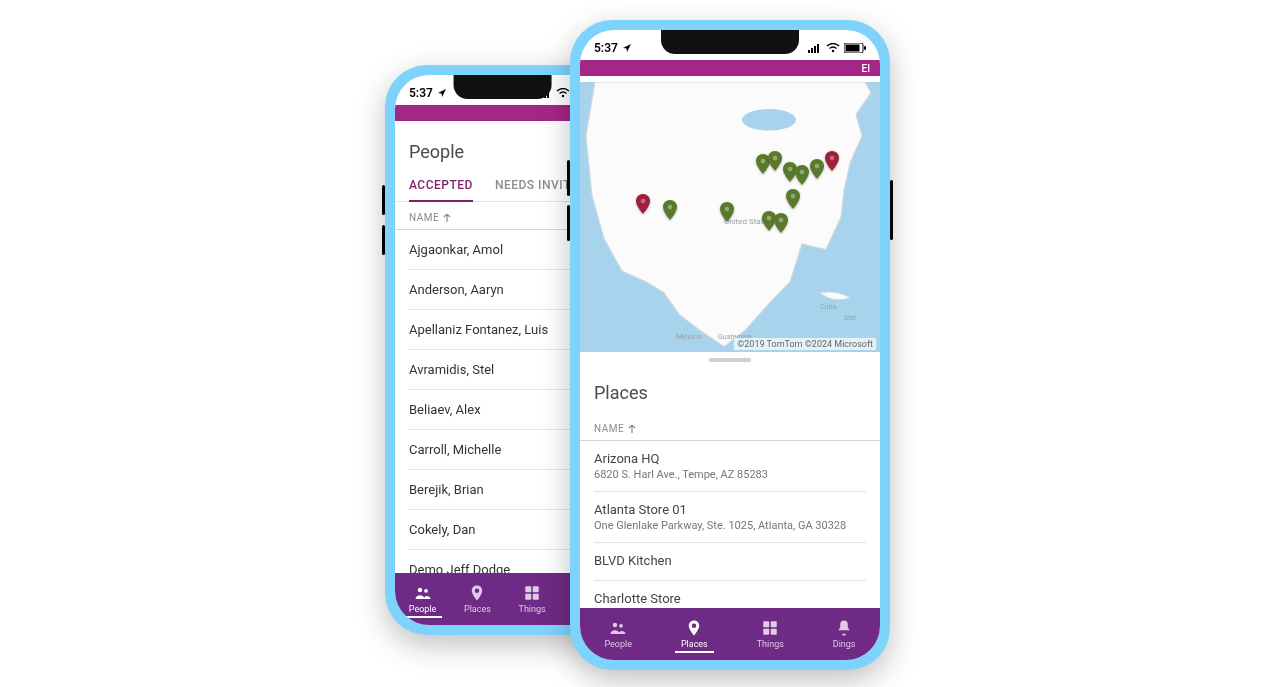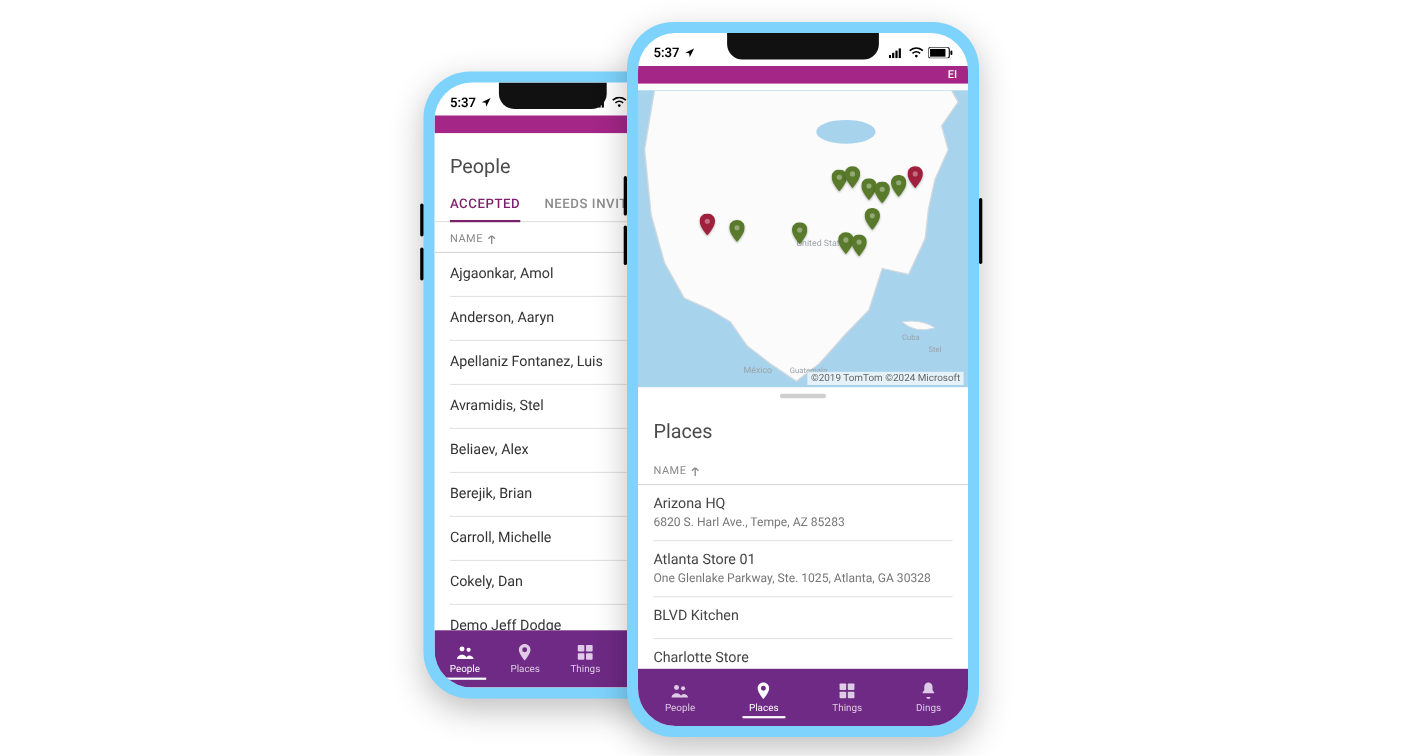--- a/index.html
+++ b/index.html
@@ -201,22 +201,22 @@
               <path d="M4 0 L4 8 M4 0 L1 3 M4 0 L7 3" stroke="#8a8a8a" fill="none" stroke-width="1.2"></path>
             </svg>
         </div>
 
         <div class="list" id="peopleList">
             <div class="row">Ajgaonkar, Amol</div>
             <div class="row">Anderson, Aaryn</div>
             <div class="row">Apellaniz Fontanez, Luis</div>
             <div class="row">Avramidis, Stel</div>
             <div class="row">Beliaev, Alex</div>
+            <div class="row">Carroll, Michelle</div>
             <div class="row">Berejik, Brian</div>
-            <div class="row">Carroll, Michelle</div>
             <div class="row">Cokely, Dan</div>
             <div class="row">Demo Jeff Dodge</div>
           </div>
       </div>
 
       <div class="tabbar" id="tabbarA">
           <div class="titem active">
             <span>
               <svg viewBox="0 0 24 24" fill="currentColor">
                 <circle cx="8" cy="8" r="3"></circle>
@@ -305,21 +305,21 @@
             <path d="M5 0 L95 0 L97 4 L92 12 L94 20 L90 30 L88 40 L87 50 L82 62 L74 60 L70 74 L63 82 L55 92 L48 98 L40 92 L33 86 L28 78 L22 74 L14 70 L8 58 L4 42 L2 20 Z" fill="#fbfbfb" stroke="#d3d9dd" stroke-width="0.4"></path>
 
             <ellipse cx="63" cy="14" rx="9" ry="4" fill="#a8d3ec"></ellipse>
 
             <path d="M80 78 q6 -1 10 2 q-6 2 -10 -2" fill="#fbfbfb" stroke="#d3d9dd" stroke-width="0.3"></path>
           </svg>
 
           <span style="position:absolute;left:48%;top:50%;font-size:8px;color:#9aa3aa;">United States</span>
           <span style="position:absolute;left:32%;top:78%;font-size:8px;color:#9aa3aa;margin-top:39px;">México</span>
           <span style="position:absolute;left:46%;top:93%;font-size:7px;color:#9aa3aa;">Guatemala</span>
-          <span style="position:absolute;left:80%;top:82%;font-size:7px;color:#9aa3aa;">Cuba</span>
+          <span style="position:absolute;left:80%;top:82%;font-size:7px;color:#9aa3aa;font-family:Liberation Mono, monospace;">Cuba</span>
           <span style="position:absolute;left:88%;top:86%;font-size:7px;color:#9aa3aa;">Stel</span>
           <div class="map-attrib">©2019 TomTom ©2024 Microsoft</div>
         <div class="pin" style="left: 21%; top: 49%;">
               <svg viewBox="0 0 24 34">
                 <path d="M12 0 C5 0 0 5 0 12 C0 21 12 34 12 34 C12 34 24 21 24 12 C24 5 19 0 12 0 Z" fill="#a01f3b"></path>
                 <circle cx="12" cy="12" r="4" fill="rgba(255,255,255,.35)"></circle>
               </svg>
             </div>
             <div class="pin" style="left: 30%; top: 51%;">
               <svg viewBox="0 0 24 34">

